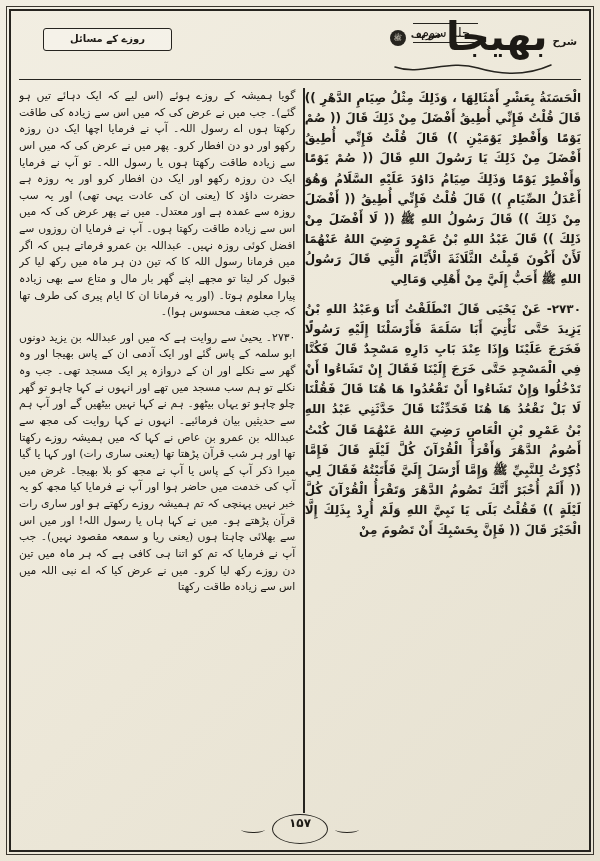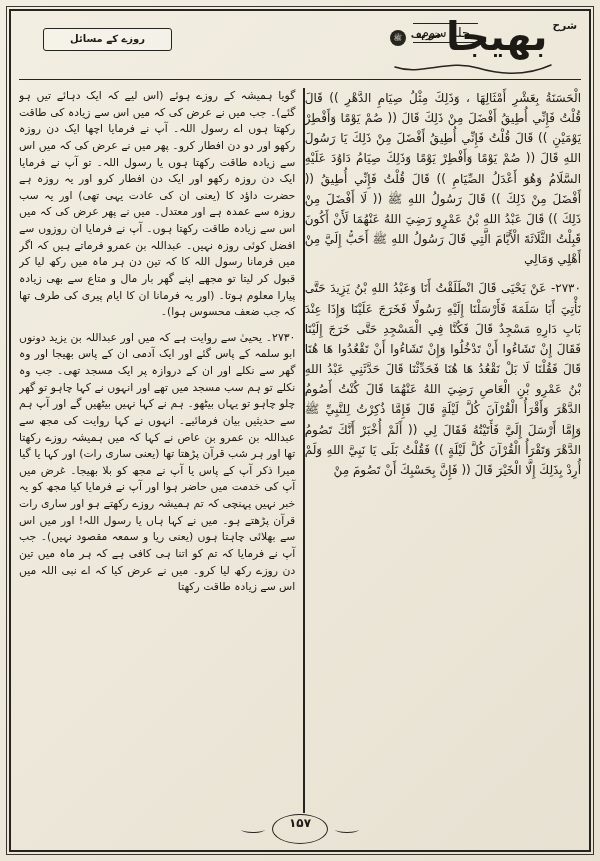--- a/index.html
+++ b/index.html
@@ -43,21 +43,21 @@
     font-size: 13px;
     border-top: 1px solid #26241f; border-bottom: 1px solid #26241f;
     padding: 1px 8px 2px;
     white-space: nowrap;
   }
   .title-block {
     position: absolute; right: 4px; top: 0;
     display: flex; align-items: flex-start; gap: 5px;
     direction: rtl;
   }
-  .series-label { font-size: 10.5px; font-weight: bold; margin-top: 3px; }
+  .series-label { font-size: 10.5px; font-weight: bold; margin-top: 19px; }
   .main-title   { font-size: 40px; font-weight: bold; line-height: 1.0; letter-spacing: -1px; }
   .title-suffix { font-size: 9.5px; font-weight: bold; margin-top: 13px; }
   .seal {
     width: 16px; height: 16px; border-radius: 50%;
     background: #26241f; color: #f1ecdd;
     font-size: 7px; line-height: 16px; text-align: center;
     margin-top: 14px; overflow: hidden;
   }
   .flourish { position: absolute; right: 28px; top: 45px; }
 
@@ -65,21 +65,21 @@
   .columns {
     flex: 1 1 auto;
     display: flex;
     padding-top: 8px;
     overflow: hidden;
   }
   .col { flex: 1 1 0; overflow: hidden; text-align: justify; }
   .col p { margin-bottom: 9px; }
   .col-arabic {
     padding-left: 0;
-    font-weight: normal;
+    font-weight: bold;
     font-size: 12px;
     line-height: 1.68;
   }
   .col-urdu {
     padding-right: 8px;
     font-size: 10.8px;
     line-height: 1.54;
   }
   .divider { flex: 0 0 1.4px; background: #26241f; }
 

